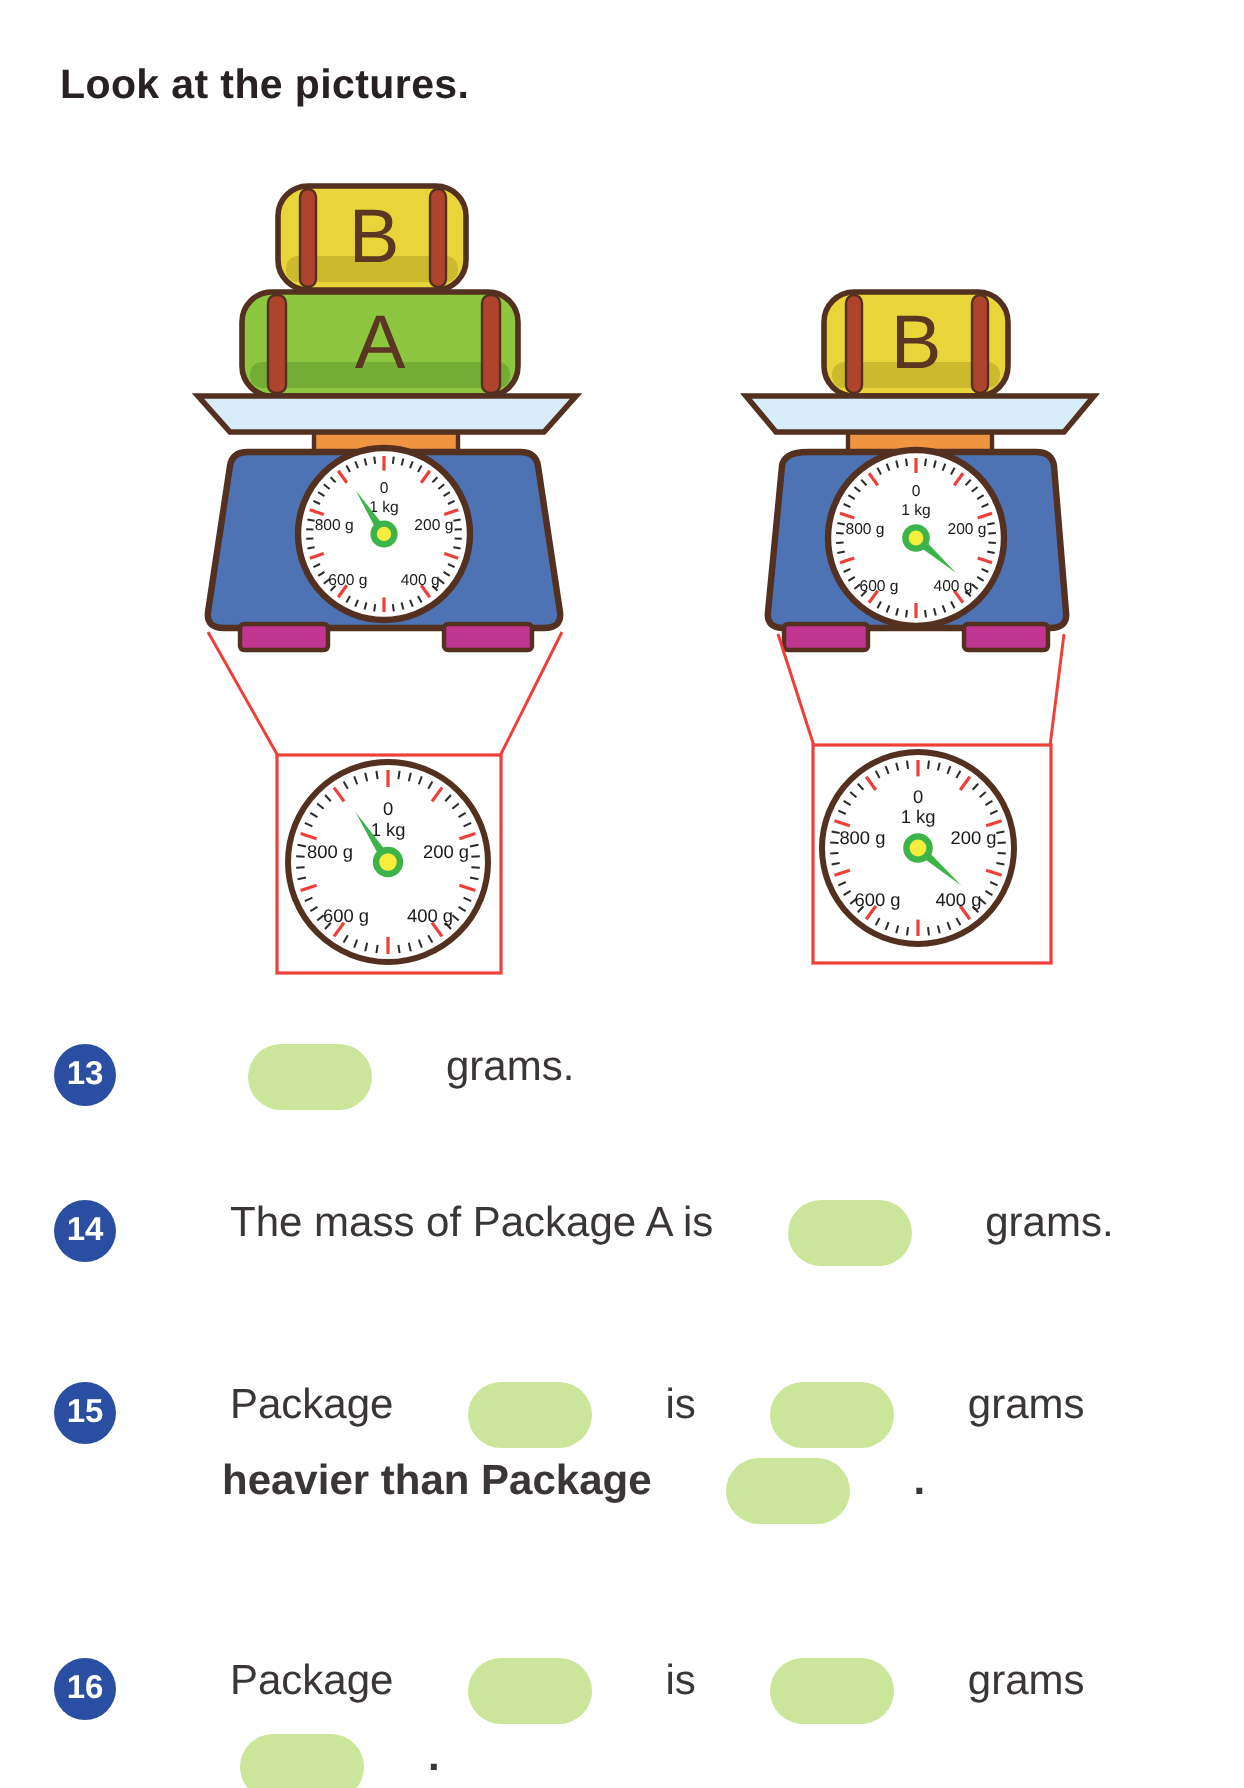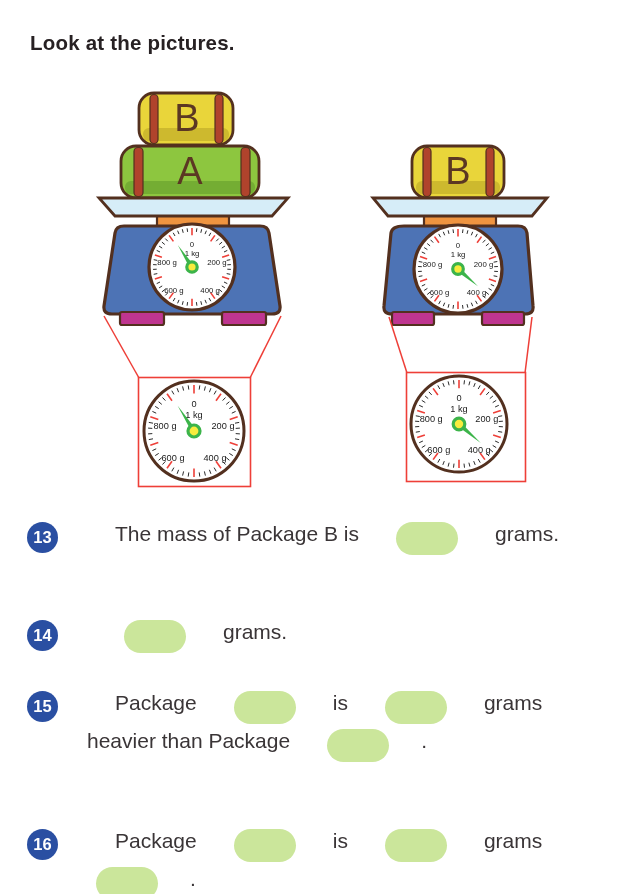--- a/index.html
+++ b/index.html
@@ -5,21 +5,21 @@
   html,body{margin:0;padding:0}
   body{width:622px;height:894px;background:#ffffff;position:relative;overflow:hidden;
        font-family:"Liberation Sans",sans-serif;}
   .title{position:absolute;left:30px;top:29px;font-size:20.5px;font-weight:bold;
          color:#272123;line-height:28px;letter-spacing:.2px;}
   #figure{position:absolute;left:0;top:0;}
   svg text{font-family:"Liberation Sans",sans-serif;}
   .pkletter{font-size:38px;fill:#5b3723;}
   .q{position:absolute;left:27px;color:#3a3537;font-size:21px;}
   .qrow{display:flex;white-space:nowrap;height:34px;gap:28px;}
-  .l2{margin-left:60px;margin-top:4px;}
+  .l2{margin-left:84px;margin-top:4px;font-weight:bold;}
   .badge{width:31px;height:31px;border-radius:50%;background:#2a4fa2;color:#ffffff;
          font-size:16.5px;font-weight:bold;display:flex;align-items:center;
          justify-content:center;margin-right:29px;flex:0 0 auto;}
   .blank{width:62px;height:33px;border-radius:17px;background:#cbe69b;margin:0 9px;
          flex:0 0 auto;display:inline-block;}
   .blank.end{margin-right:4px;}
 </style>
 </head>
 <body>
 
@@ -318,29 +318,29 @@
         <text x="431.2" y="419.7" text-anchor="middle" dominant-baseline="middle" font-size="9.2" fill="#1a1a1a">800 g</text>
         <polygon points="456.2,427 461.8,427 459,395.2" fill="#3cb44a" transform="rotate(131 459 424)"></polygon>
         <circle cx="459" cy="424" r="5.8" fill="#f8ec3d" stroke="#3cb44a" stroke-width="3.2"></circle>
       </g>
   </g>
 </svg>
 
 <div class="q" style="top:522px">
   <div class="qrow">
     <span class="badge">13</span>
-    <span>The mass of Package B is</span>
     <span class="blank"></span>
     <span>grams.</span>
   </div>
 </div>
 
-<div class="q" style="top:620px">
+<div class="q" style="top:600px">
   <div class="qrow">
     <span class="badge">14</span>
+    <span>The mass of Package A is</span>
     <span class="blank"></span>
     <span>grams.</span>
   </div>
 </div>
 
 <div class="q" style="top:691px">
   <div class="qrow">
     <span class="badge">15</span>
     <span>Package</span>
     <span class="blank"></span>

